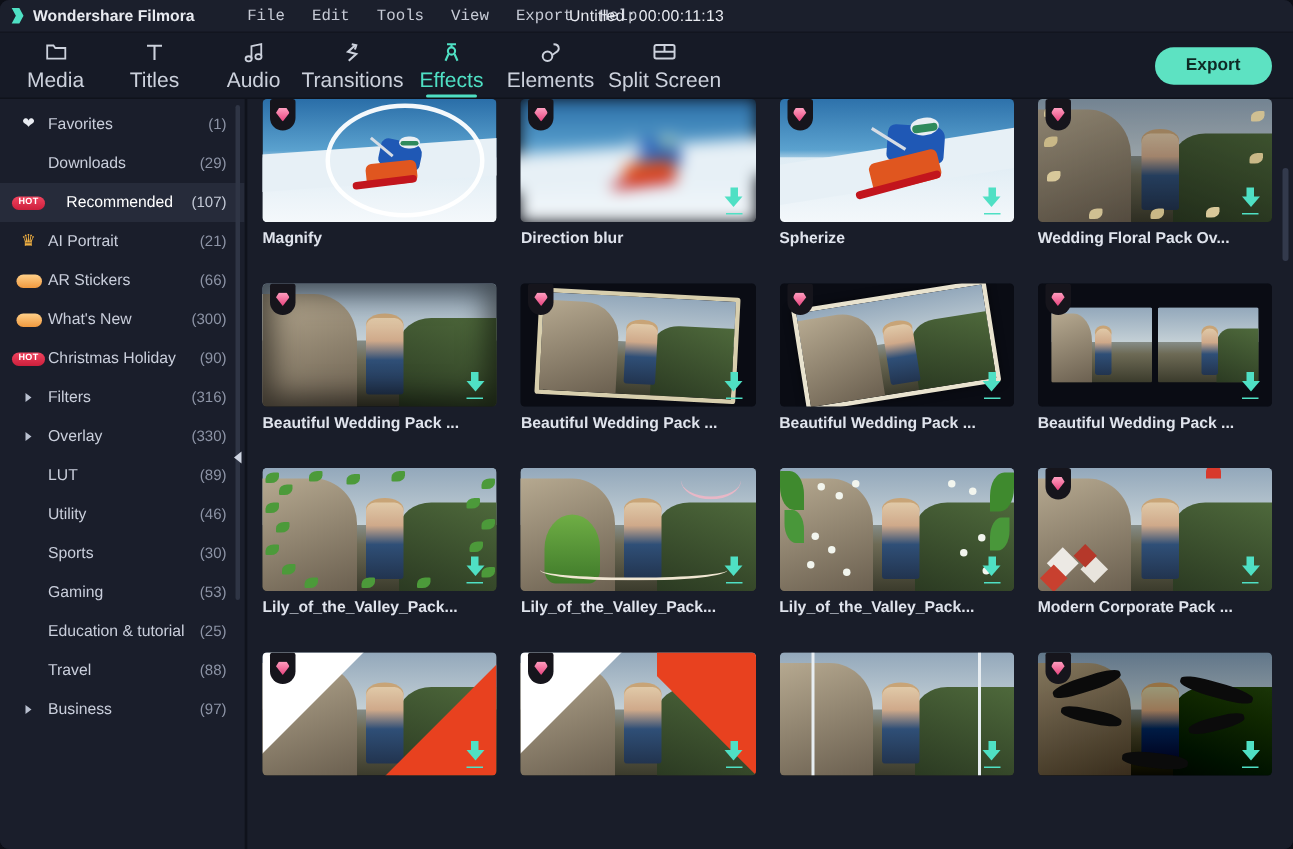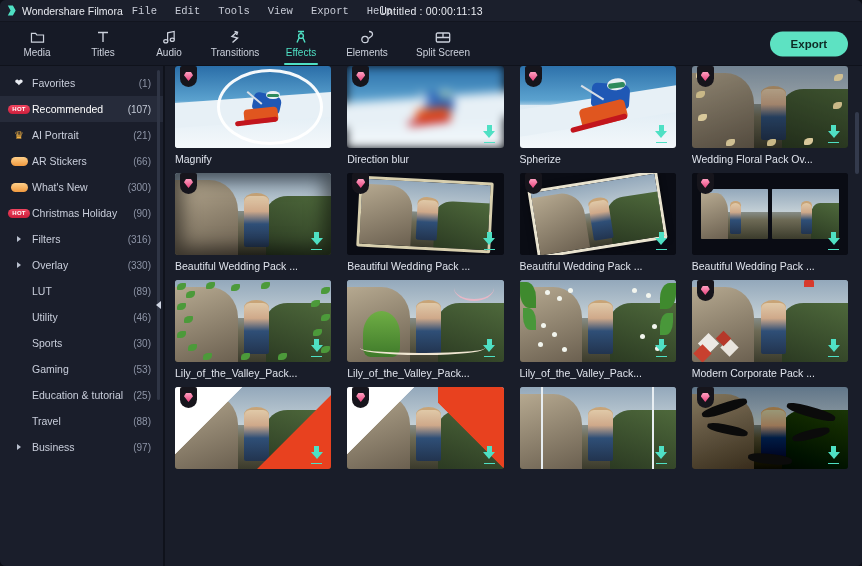--- a/index.html
+++ b/index.html
@@ -30,21 +30,23 @@
     border-bottom: 1px solid #12151f;
   }
   .logo {
     width: 22px; height: 22px;
     display: flex; align-items: center; justify-content: center;
     flex: 0 0 22px;
   }
   .brand {
     color: #e8eaf0;
     font-size: 10.5px;
+    margin-right: 26px;
     white-space: nowrap;
+    font-weight: bold;
   }
   .menu-item {
     color: #c7cbd6;
     font-size: 10.5px;
     padding: 0 9px;
     cursor: default;
     white-space: nowrap;
     font-family: Liberation Mono, monospace;
   }
   .proj-title {
@@ -73,21 +75,21 @@
     height: 42px;
     display: flex;
     flex-direction: column;
     align-items: center;
     justify-content: center;
     gap: 2px;
     cursor: pointer;
     position: relative;
   }
   .tool .ic { height: 16px; display:flex; align-items:center; justify-content:center; color:#ccd1dc; }
-  .tool .lb { font-size: 10px; color: #ccd1dc; white-space: nowrap; }
+  .tool .lb { font-size: 14px; color: #ccd1dc; white-space: nowrap; }
   .tool.active .ic, .tool.active .lb { color: #4fe0c4; }
   .tool.active::after {
     content: "";
     position: absolute;
     bottom: 0px; left: 50%; transform: translateX(-50%);
     width: 34px; height: 2px;
     background: #4fe0c4;
     border-radius: 1px;
   }
   .export-btn {
@@ -123,21 +125,21 @@
     overflow: hidden;
   }
   .side-item {
     height: 26px;
     display: flex;
     align-items: center;
     padding: 0 12px 0 6px;
     cursor: pointer;
     position: relative;
   }
-  .side-item.sel { background: #262b3a; }
+  .side-item.sel { background: #262b3a; text-align: center; }
   .s-icon {
     width: 26px;
     flex: 0 0 26px;
     display: flex;
     align-items: center;
     justify-content: center;
   }
   .s-label {
     flex: 1;
     font-size: 10.5px;
@@ -260,21 +262,21 @@
     overflow: hidden;
     padding: 0 14px 0 10px;
     position: relative;
   }
   .grid {
     display: grid;
     grid-template-columns: repeat(4, 1fr);
     column-gap: 16px;
     row-gap: 0px;
   }
-  .card { padding-bottom: 8px; cursor: pointer; }
+  .card { padding-bottom: 24px; cursor: pointer; font-weight: bold; }
   .thumb {
     position: relative;
     width: 100%;
     height: 82px;
     border-radius: 3px;
     overflow: hidden;
     background: #0d1018;
   }
   .badge {
     position: absolute;
@@ -493,20 +495,25 @@
     <div class="sidebar">
 
       <div class="side-item">
         <span class="s-icon">
             <span class="heart">❤</span>
           </span>
         <span class="s-label">Favorites</span>
         <span class="s-count">(1)</span>
       </div>
 
+      <div class="side-item">
+        <span class="s-icon"></span>
+        <span class="s-label">Downloads</span>
+        <span class="s-count">(29)</span>
+      </div>
 
       <div class="side-item sel">
         <span class="s-icon">
             <span class="hot">HOT</span>
           </span>
         <span class="s-label">Recommended</span>
         <span class="s-count">(107)</span>
       </div>
 
       <div class="side-item">

